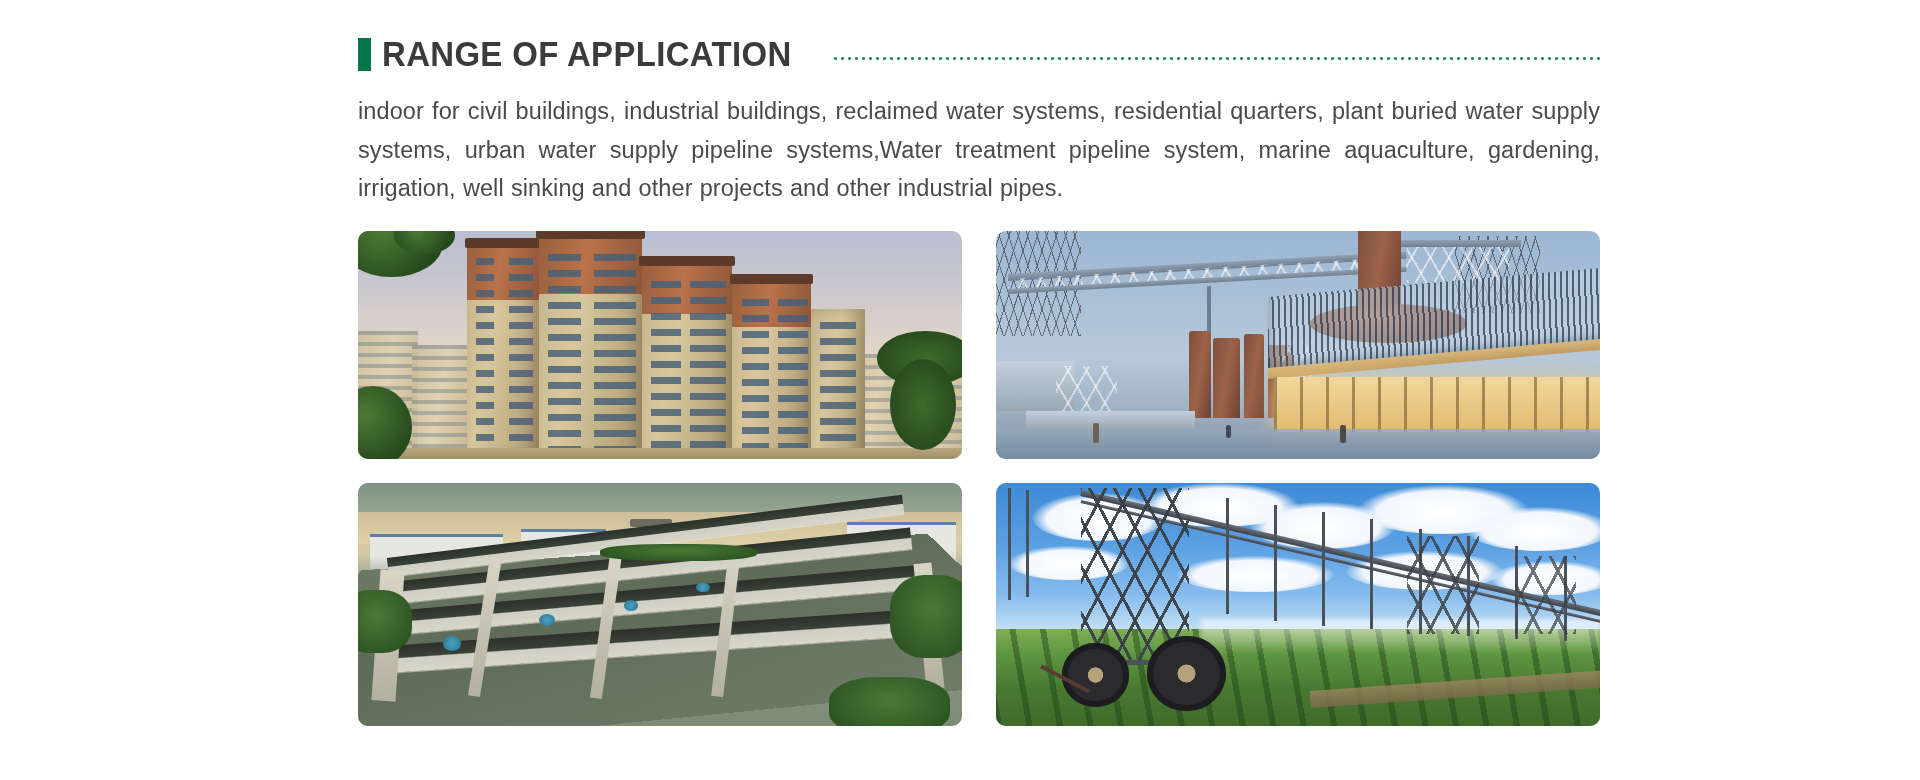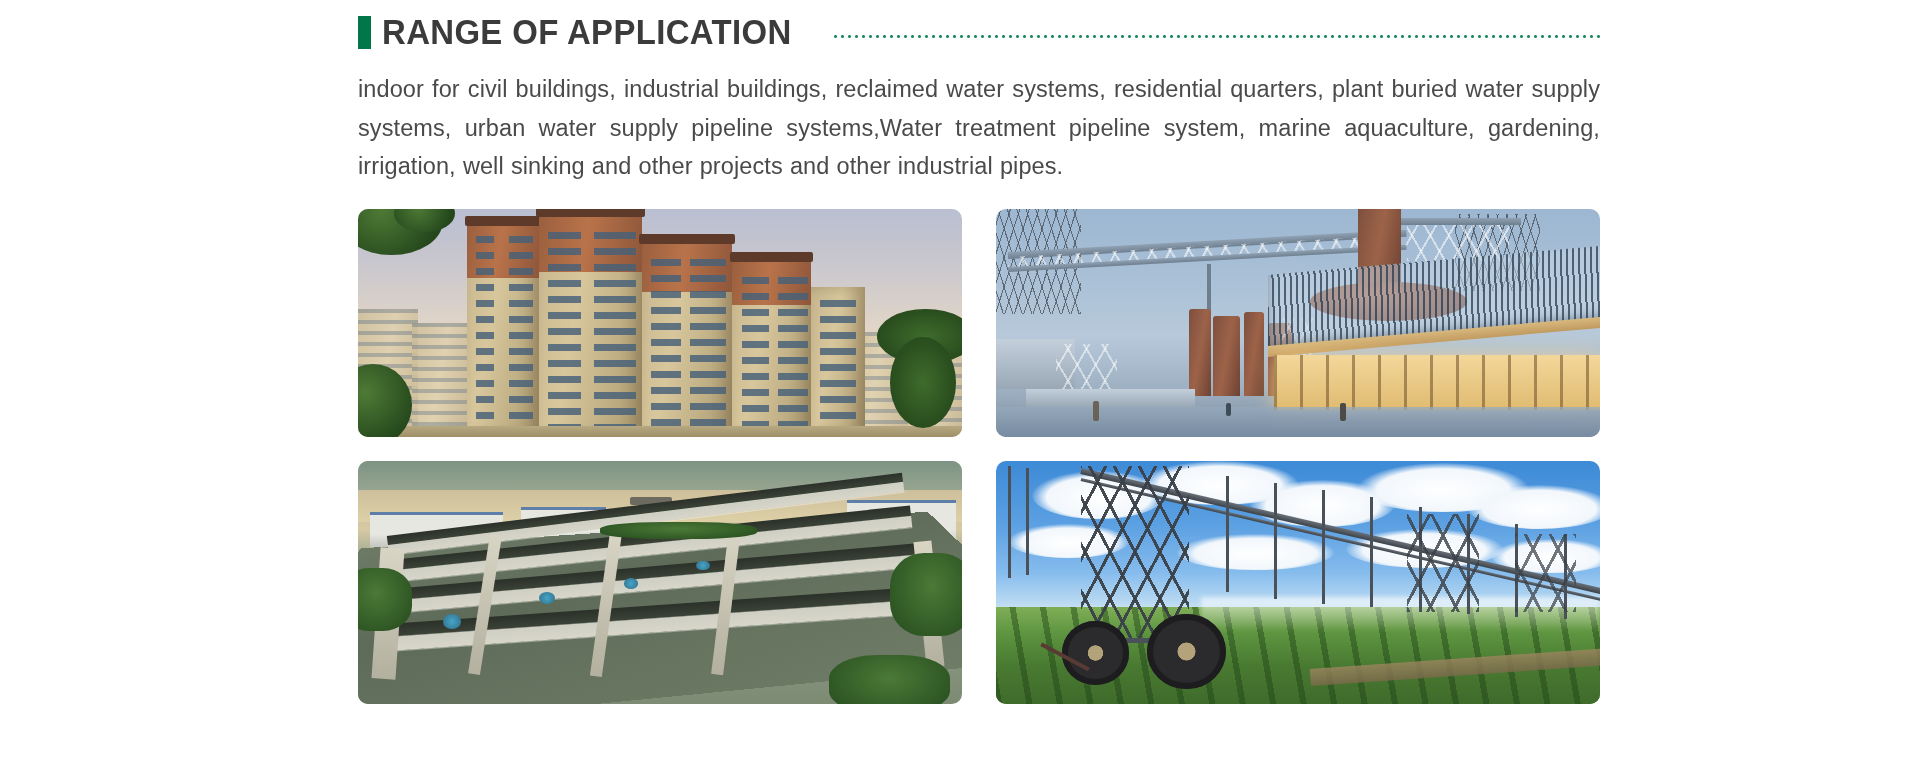--- a/index.html
+++ b/index.html
@@ -24,21 +24,21 @@
     left: 358px;
     top: 0;
     width: 1242px;
   }
 
   
   .section-header {
     display: flex;
     align-items: center;
     height: 52px;
-    margin-top: 6px;
+    margin-top: 28px;
   }
   .accent-bar {
     width: 13px;
     height: 33px;
     background: #017749;
     flex: 0 0 auto;
     margin-right: 11px;
   }
   .section-title {
     font-family: "Liberation Sans Narrow", "Liberation Sans", sans-serif;

